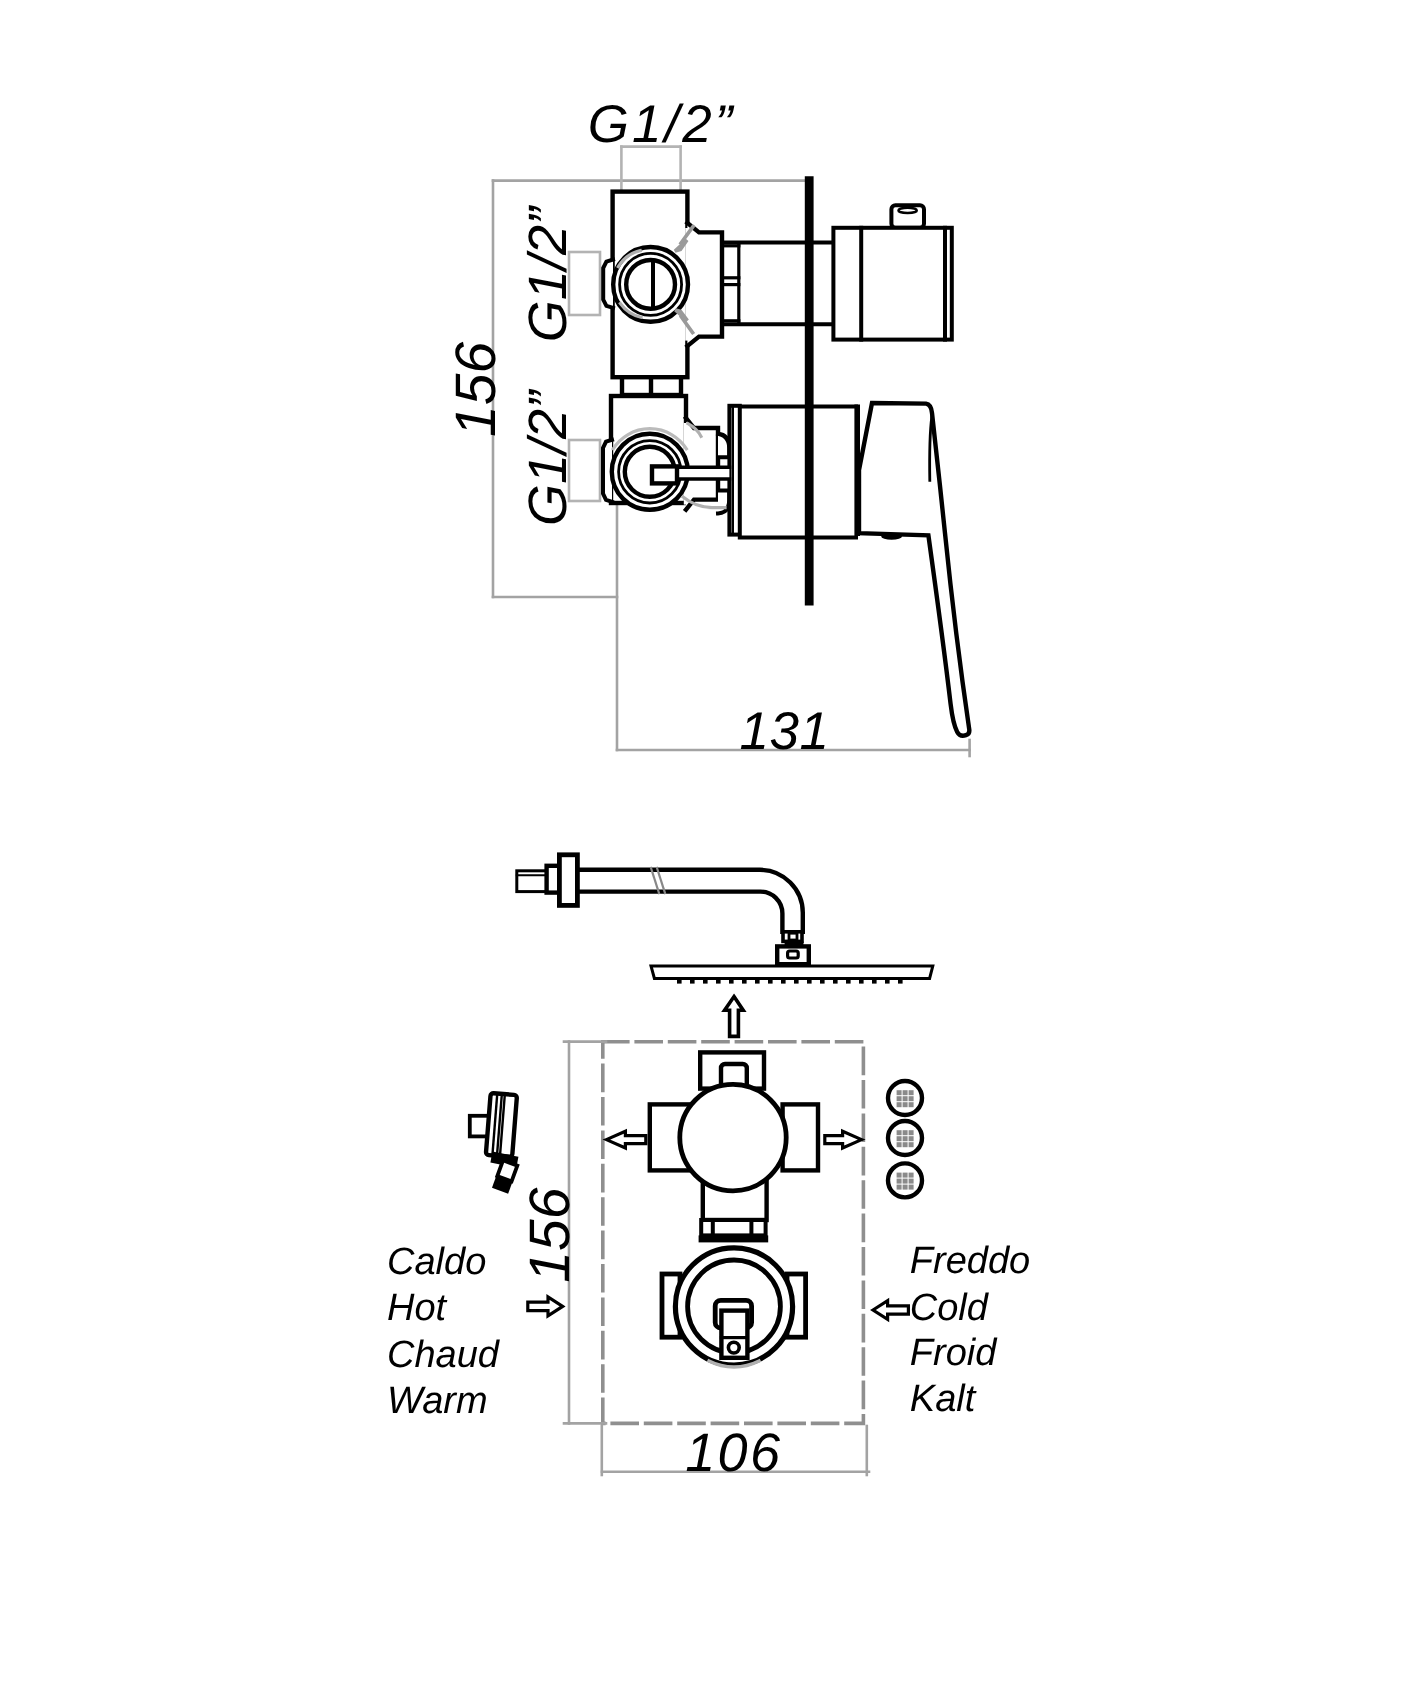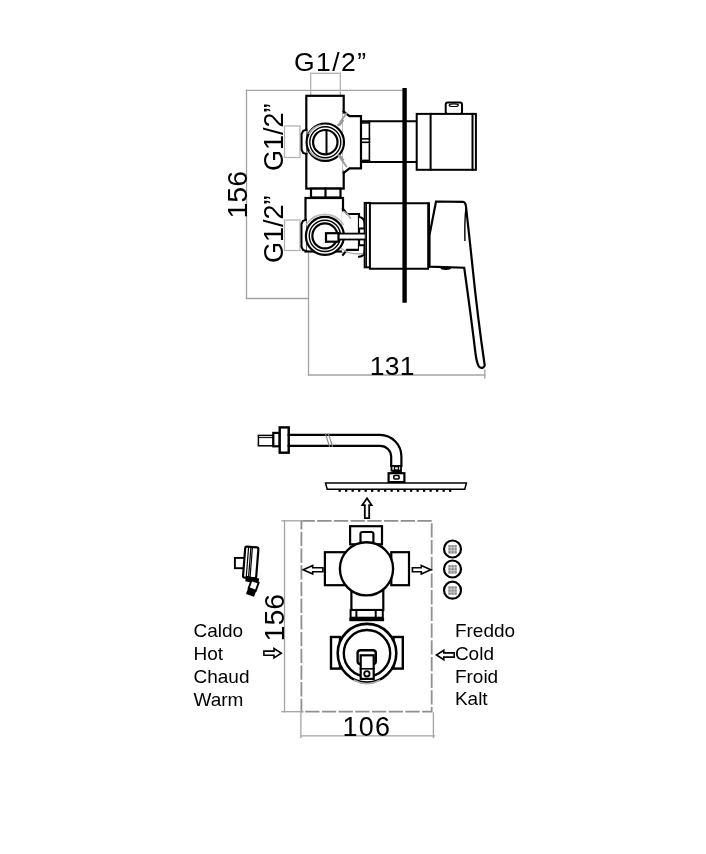--- a/index.html
+++ b/index.html
@@ -1,16 +1,16 @@
 <!DOCTYPE html>
 <html><head>
 <meta charset="utf-8">
 <style>
   html,body{margin:0;padding:0;background:#fff;}
-  .wrap{width:706px;height:854px;position:relative;background:#fff;overflow:hidden;}
+  .wrap{width:706px;height:854px;position:relative;background:#fff;overflow:hidden;font-style:italic;}
   svg{display:block;}
   text{font-family:"Liberation Sans", sans-serif;fill:#000;}
 </style>
 </head>
 <body>
 <div class="wrap">
 <svg width="706" height="854" viewBox="0 0 706 854">
 <rect x="0" y="0" width="706" height="854" fill="#fff"></rect>
 
 <g stroke-linecap="square" fill="none">

